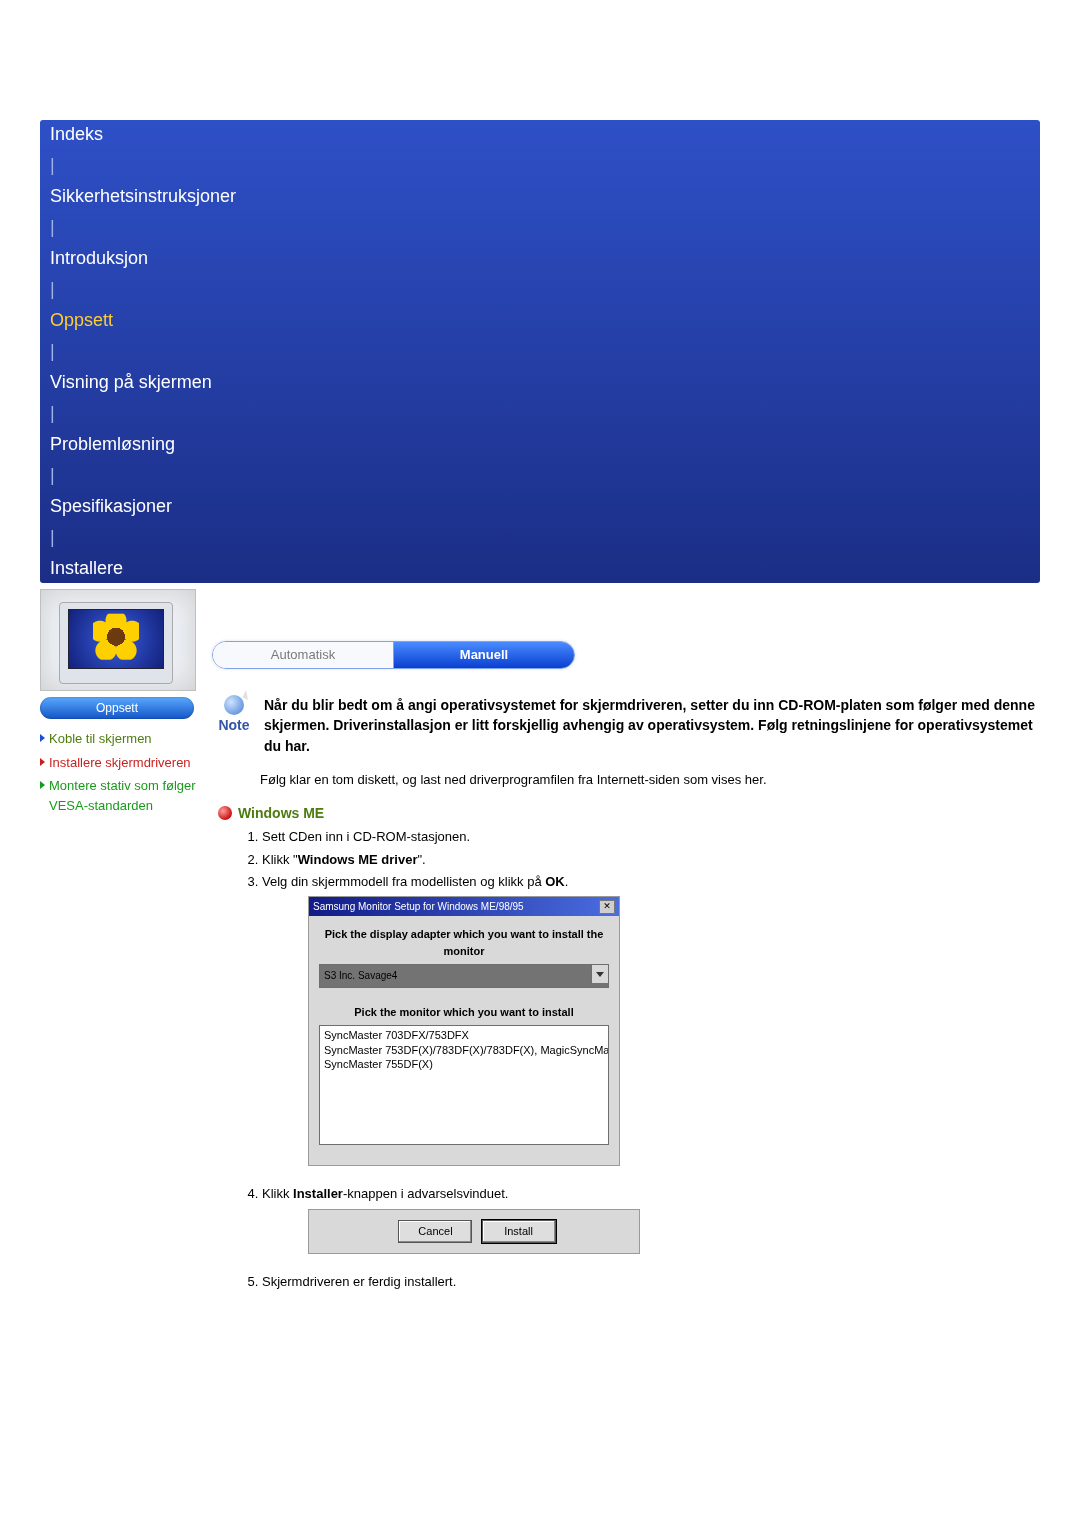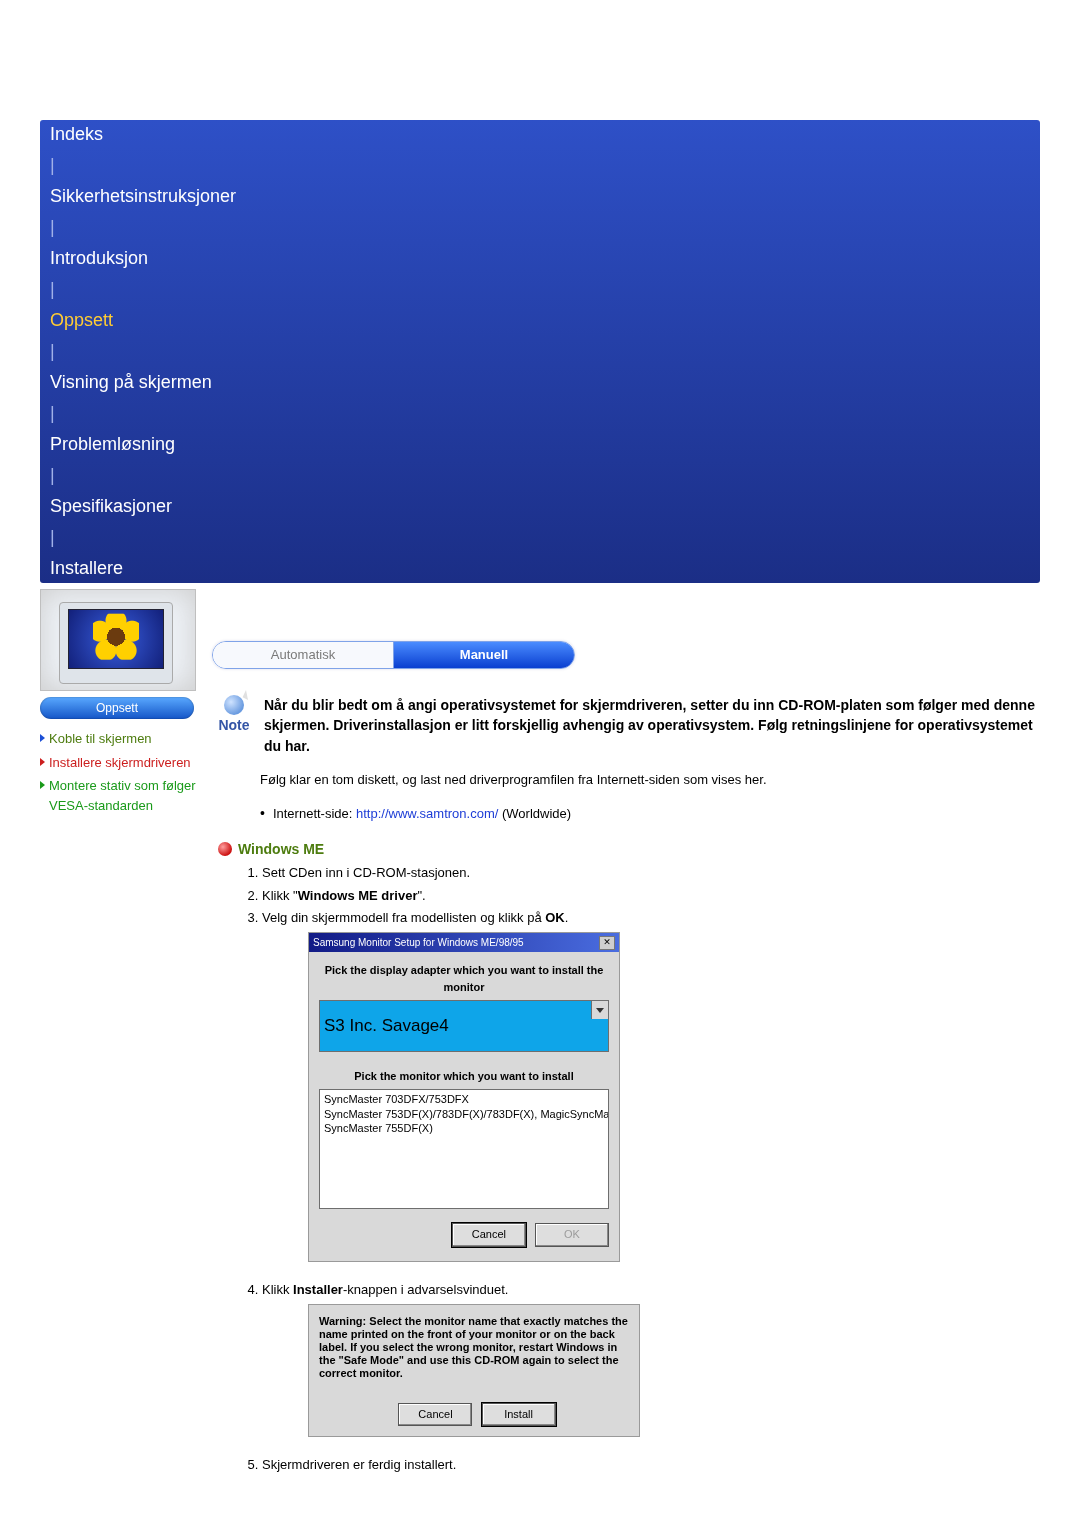--- a/index.html
+++ b/index.html
@@ -234,27 +234,27 @@
     border: 1px solid #777;
     color: #000;
     font-size: 9px;
     line-height: 10px;
     text-align: center;
   }
   .dlg1 .body { padding: 10px; }
   .dlg1 .lbl { text-align: center; font-weight: bold; margin-bottom: 4px; font-size: 11px; }
   .dlg1 .combo {
     border: 1px solid #6e6e6e;
-    background: #0ea5e9;
+    background: #737373;
     height: 18px;
     line-height: 18px;
-    padding: 16px 4px;
+    padding: 2px 4px;
     position: relative;
     margin-bottom: 16px;
-    font-size: 17px;
+    font-size: 10px;
   }
   .dlg1 .combo .dd {
     position: absolute; right: 0; top: 0;
     width: 16px; height: 18px;
     background: #d9d9d9;
     border-left: 1px solid #6e6e6e;
   }
   .dlg1 .combo .dd:after {
     content: "";
     position: absolute; left: 4px; top: 7px;
@@ -367,23 +367,20 @@
       <div class="note-row">
         <div class="note-icon-box">
           <div class="note-icon"></div>
           <div class="note-label">Note</div>
         </div>
         <div class="note-text">Når du blir bedt om å angi operativsystemet for skjermdriveren, setter du inn CD-ROM-platen som følger med denne skjermen. Driverinstallasjon er litt forskjellig avhengig av operativsystem. Følg retningslinjene for operativsystemet du har.</div>
       </div>
 
       <div class="para-indent">Følg klar en tom diskett, og last ned driverprogramfilen fra Internett-siden som vises her.</div>
 
-      <div class="bullet-line">
-        <span class="bullet-dot"></span><span>Internett-side: </span><a class="link">http://www.samtron.com/</a><span> (Worldwide)</span>
-      </div>
 
       <div class="section-header">
         <div class="ball"></div>
         <div class="section-title">Windows ME</div>
       </div>
 
       <ol class="steps">
         <li>Sett CDen inn i CD-ROM-stasjonen.</li>
         <li>
           <span>Klikk "</span><span class="sub-bold">Windows ME driver</span><span>".</span>
@@ -400,33 +397,28 @@
             <div class="body">
               <div class="lbl">Pick the display adapter which you want to install the monitor</div>
               <div class="combo">
                 <span>S3 Inc. Savage4</span>
                 <span class="dd"></span>
               </div>
               <div class="lbl">Pick the monitor which you want to install</div>
               <div class="listbox"><span>SyncMaster 703DFX/753DFX</span>
 <span>SyncMaster 753DF(X)/783DF(X)/783DF(X), MagicSyncMaster C</span>
 <span>SyncMaster 755DF(X)</span></div>
-              <div class="btn-row">
-                <span class="win-btn focus">Cancel</span>
-                <span class="win-btn disabled">OK</span>
-              </div>
             </div>
           </div>
         </li>
         <li>
           <span>Klikk </span><span class="sub-bold">Installer</span><span>-knappen i advarselsvinduet.</span>
 
           
           <div class="dlg2">
-            <div class="warn">Warning: Select the monitor name that exactly matches the name printed on the front of your monitor or on the back label. If you select the wrong monitor, restart Windows in the "Safe Mode" and use this CD-ROM again to select the correct monitor.</div>
             <div class="btn-row">
               <span class="win-btn">Cancel</span>
               <span class="win-btn focus">Install</span>
             </div>
           </div>
         </li>
         <li>Skjermdriveren er ferdig installert.</li>
       </ol>
 
     </div>

